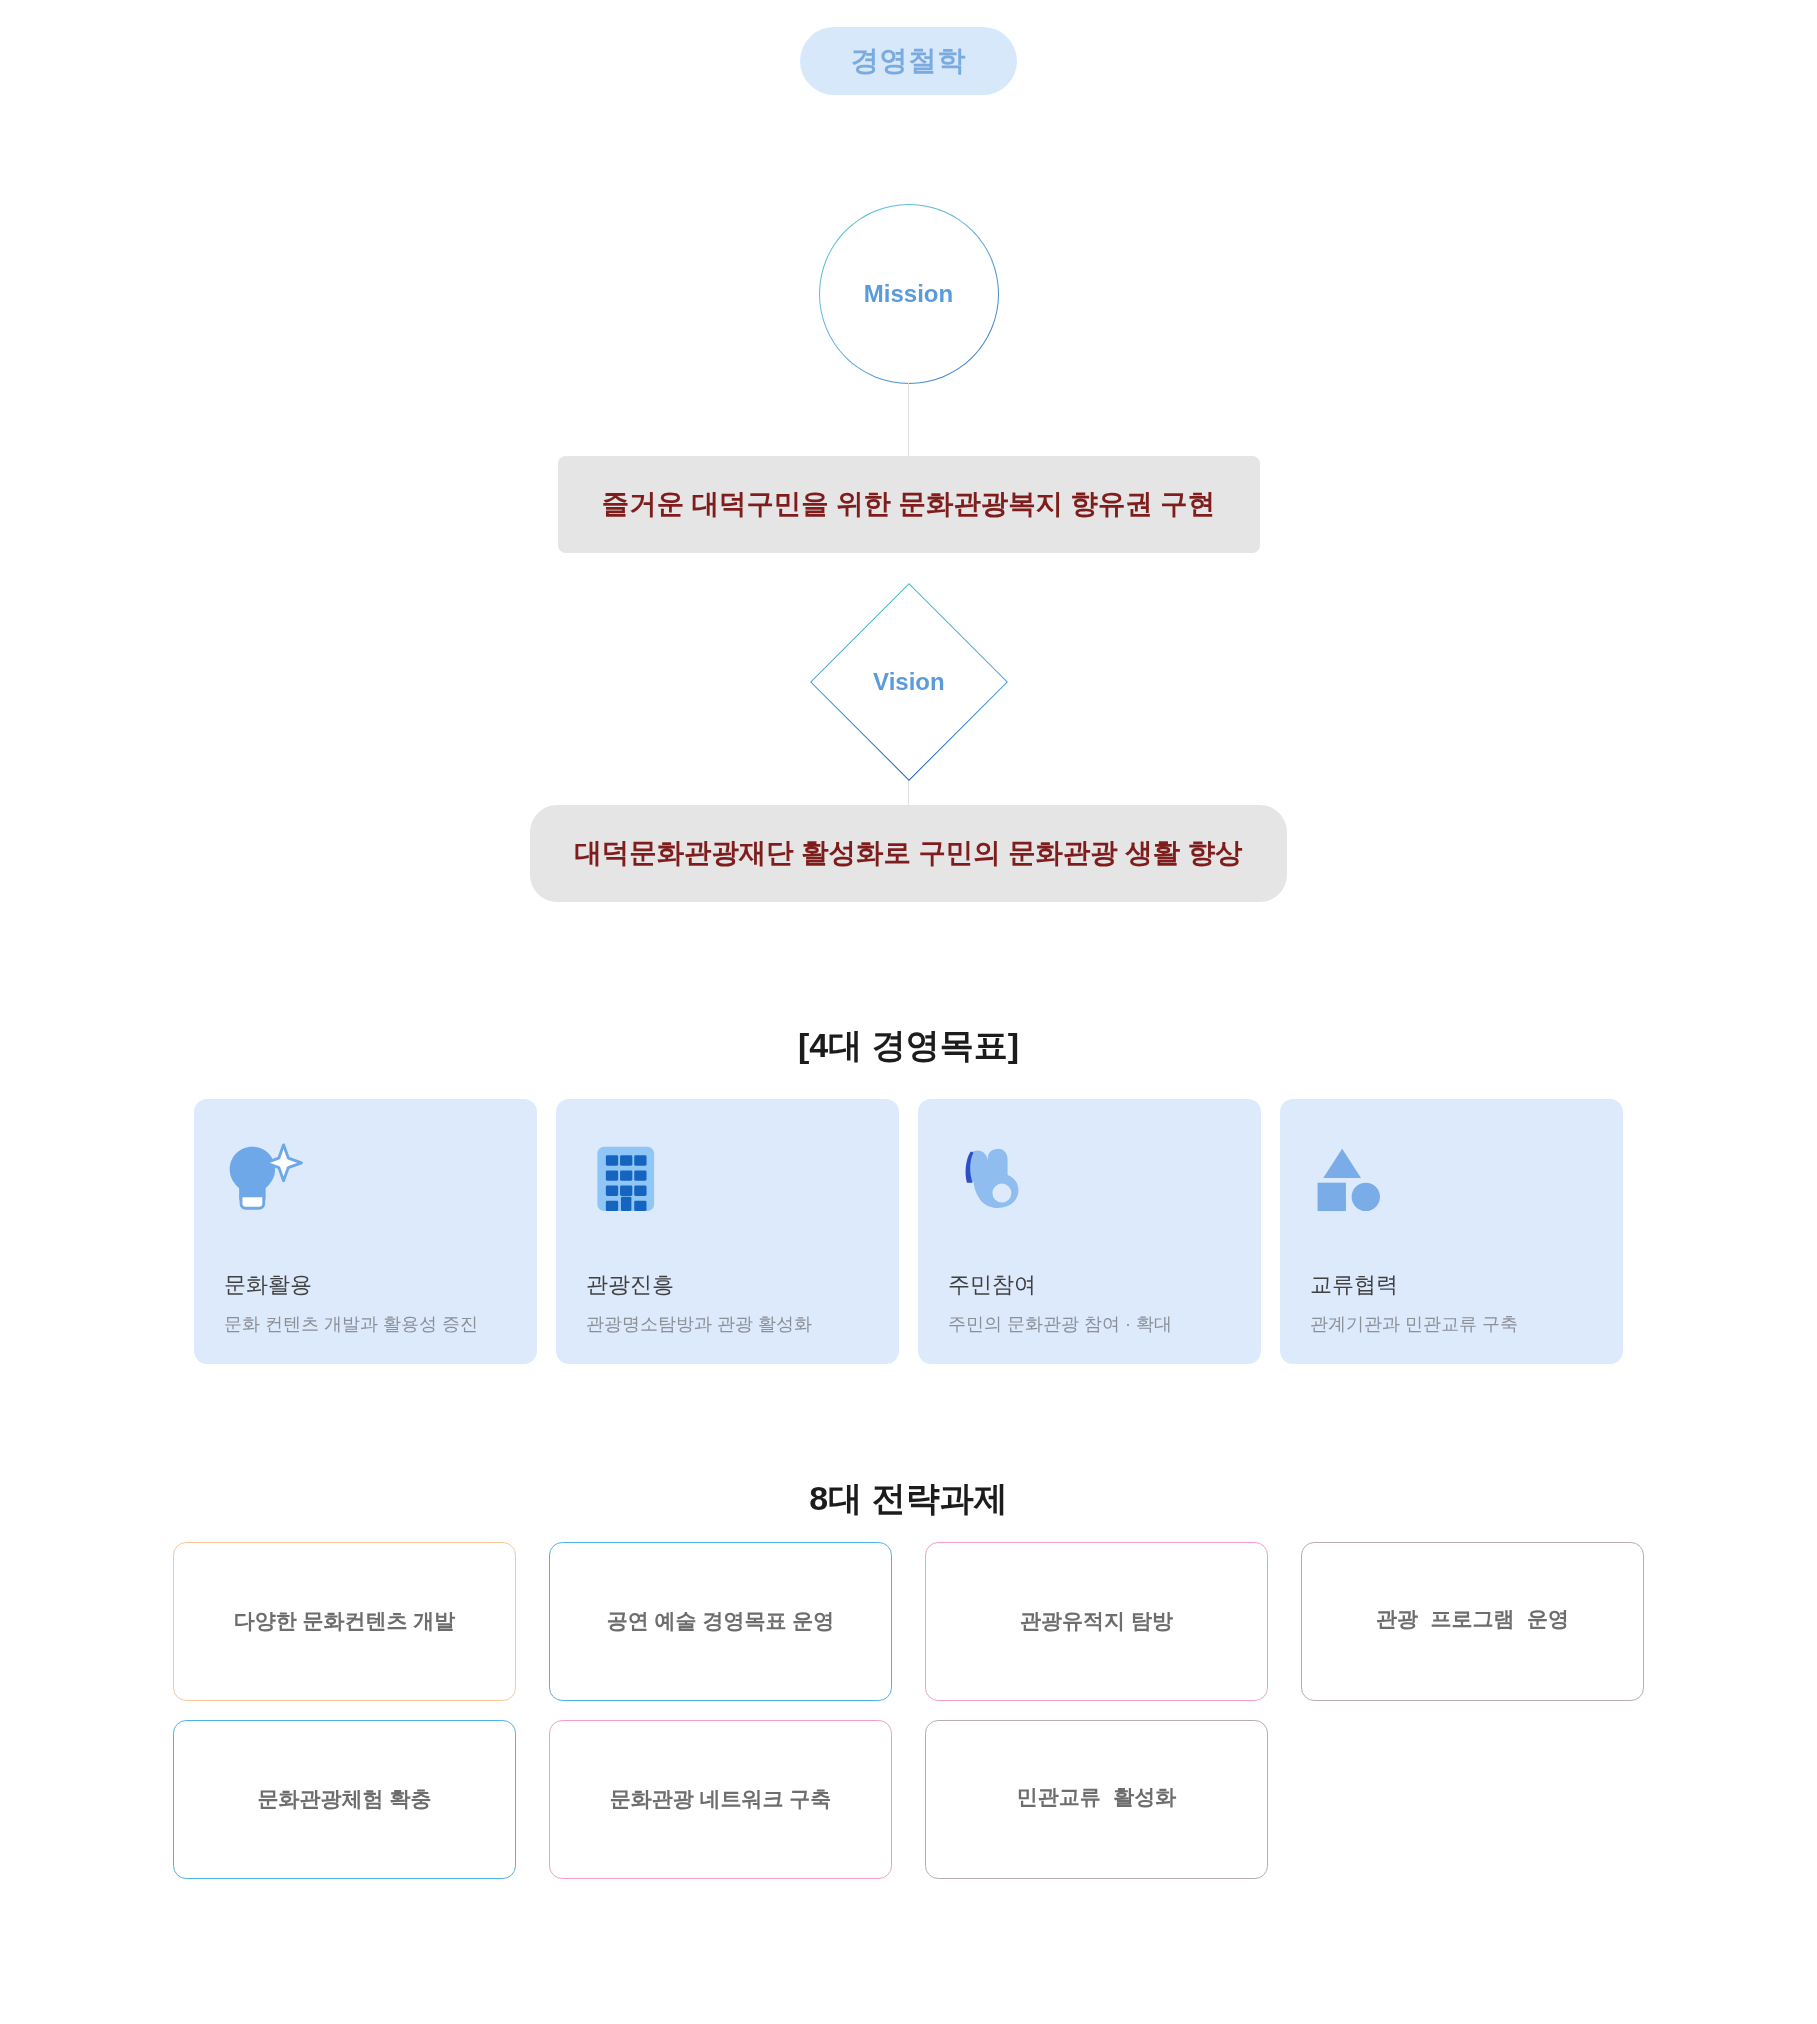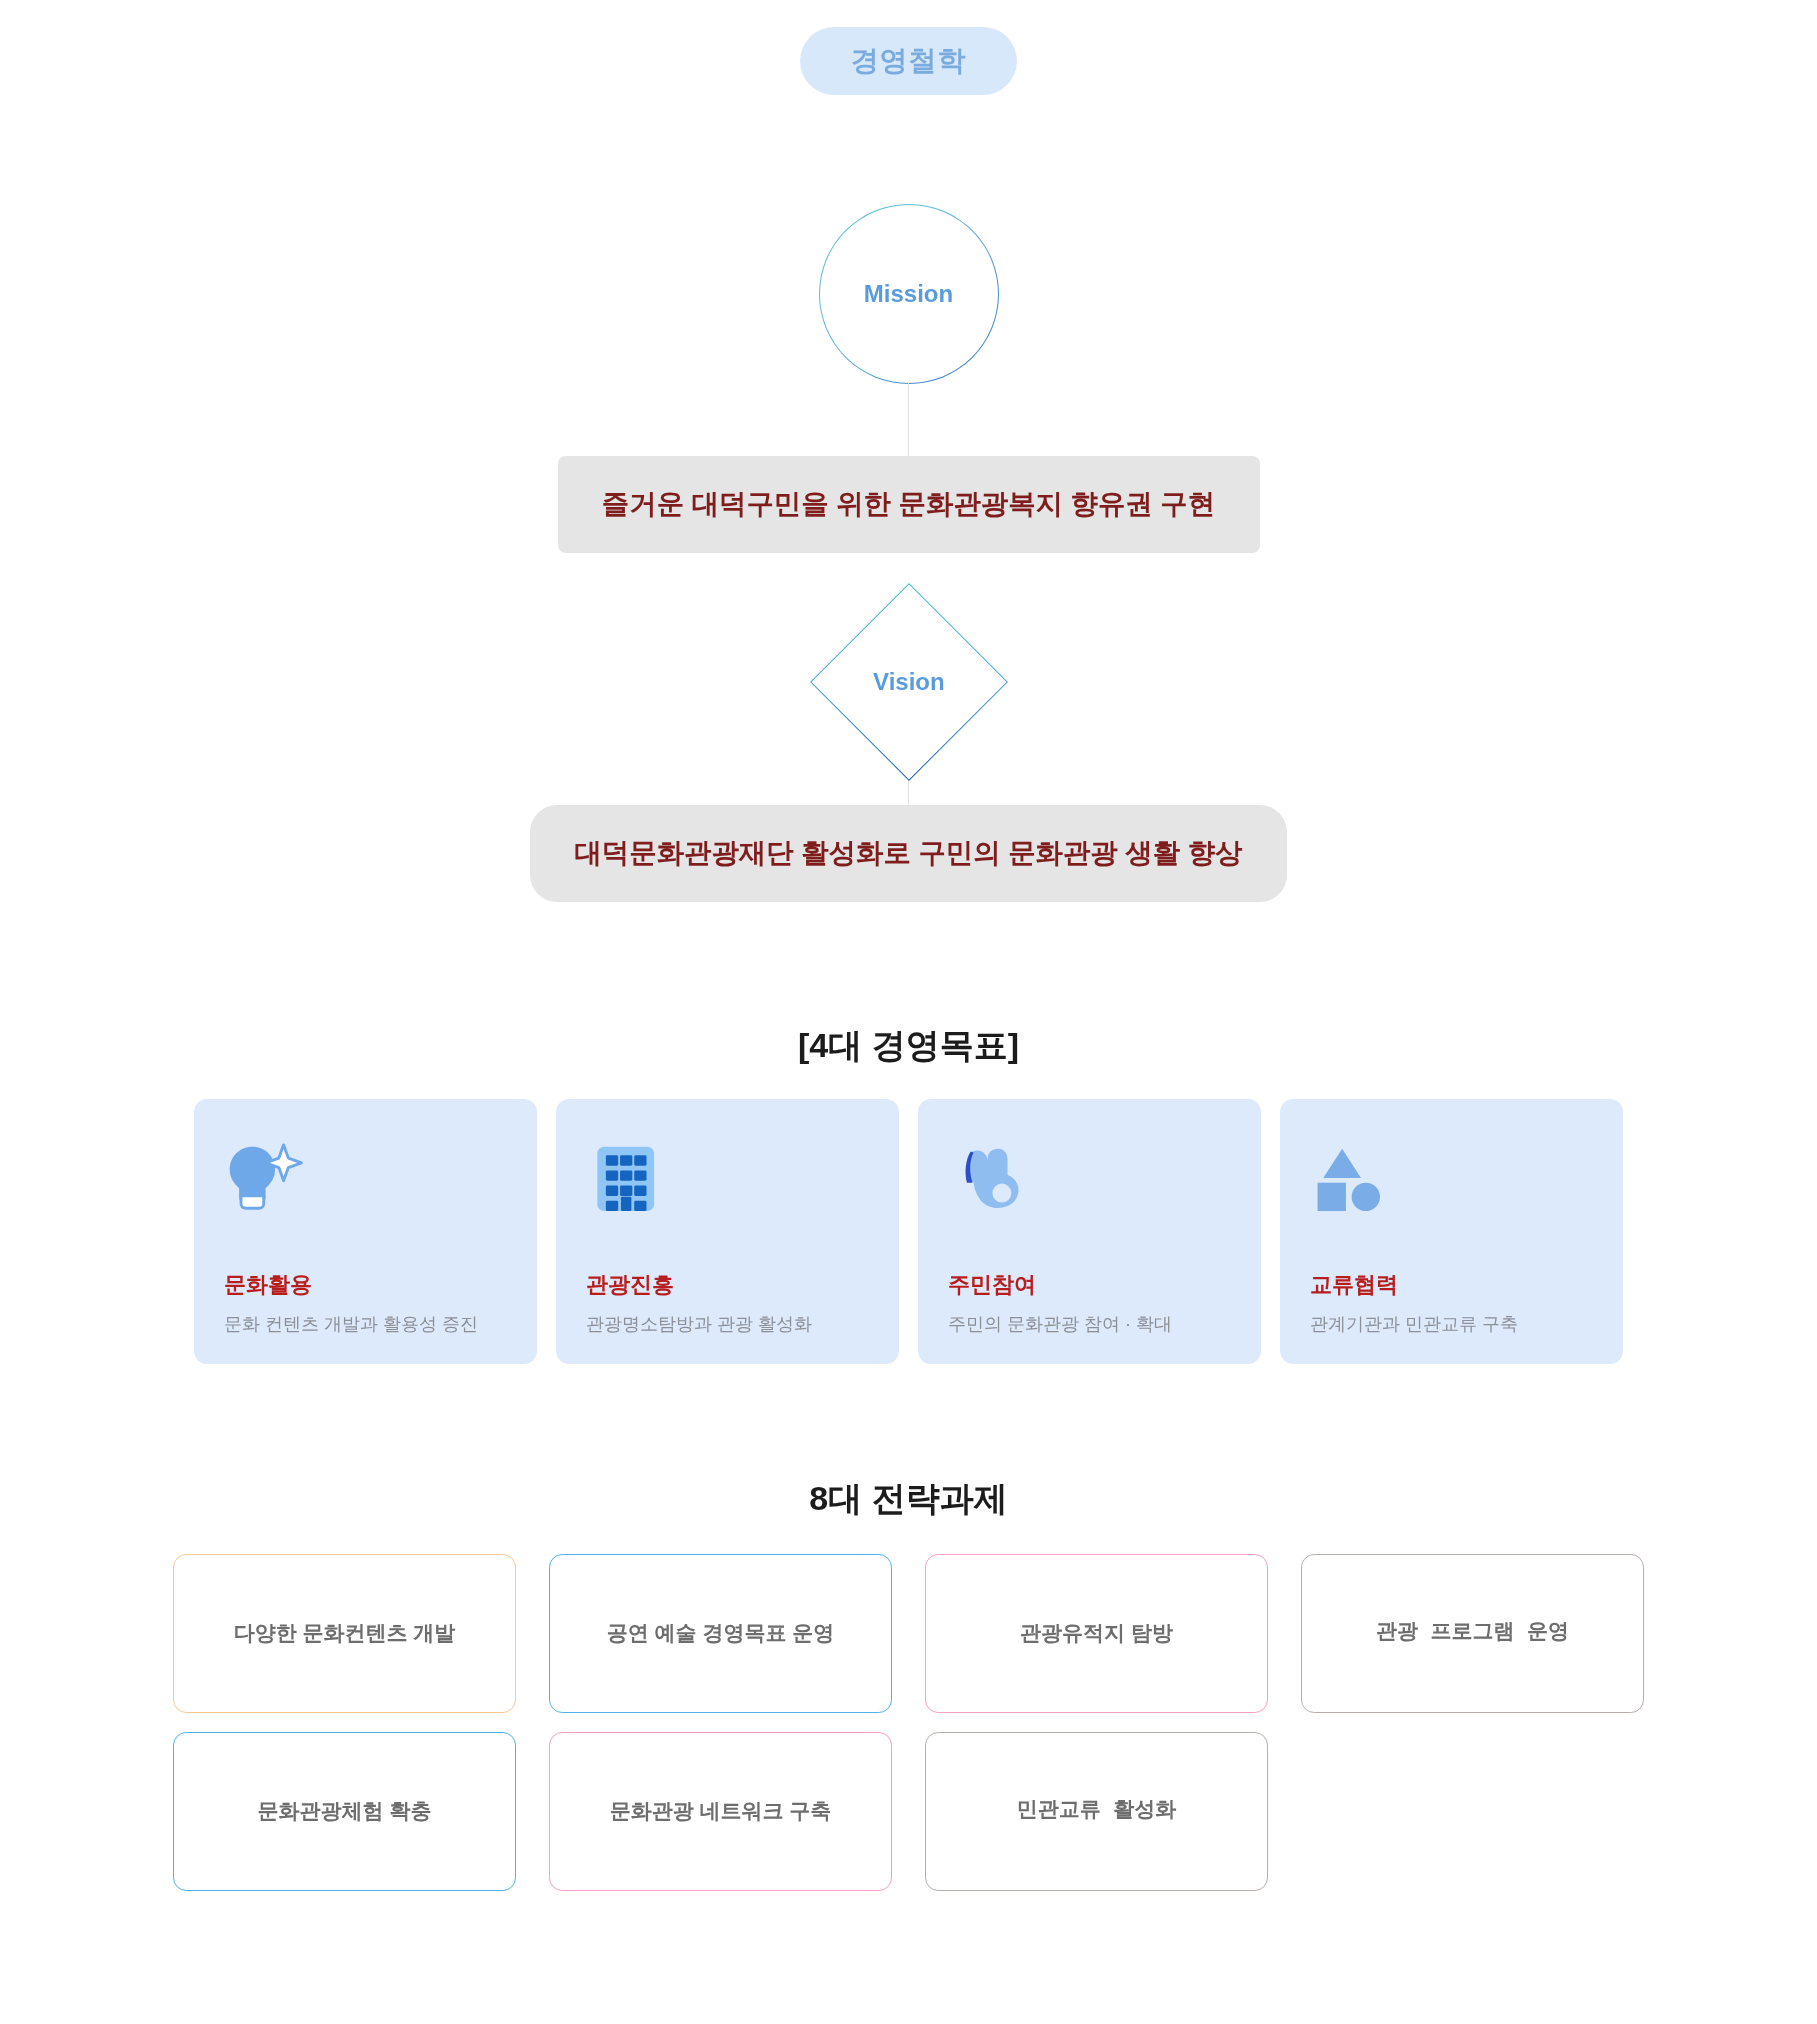--- a/index.html
+++ b/index.html
@@ -143,36 +143,36 @@
     flex-direction: column;
   }
   .goal-icon {
     height: 87px;
     display: flex;
     align-items: flex-start;
   }
   .goal-title {
     margin-top: auto;
     font-size: 22px;
-    font-weight: bold;
-    color: #b91c1c;
+    font-weight: normal;
+    color: #404040;
   }
   .goal-desc {
     margin-top: 11.4px;
     font-size: 18px;
     color: #8b8f96;
   }
 
   
   .tasks-grid {
     display: grid;
     grid-template-columns: repeat(4, 343px);
     gap: 19px 33px;
     justify-content: center;
-    margin-top: 32px;
+    margin-top: 20px;
   }
   .task-card {
     height: 159px;
     border-radius: 13.2px;
     border: 1.9px solid #cccccc;
     background: #ffffff;
     display: flex;
     align-items: center;
     justify-content: center;
     text-align: center;

